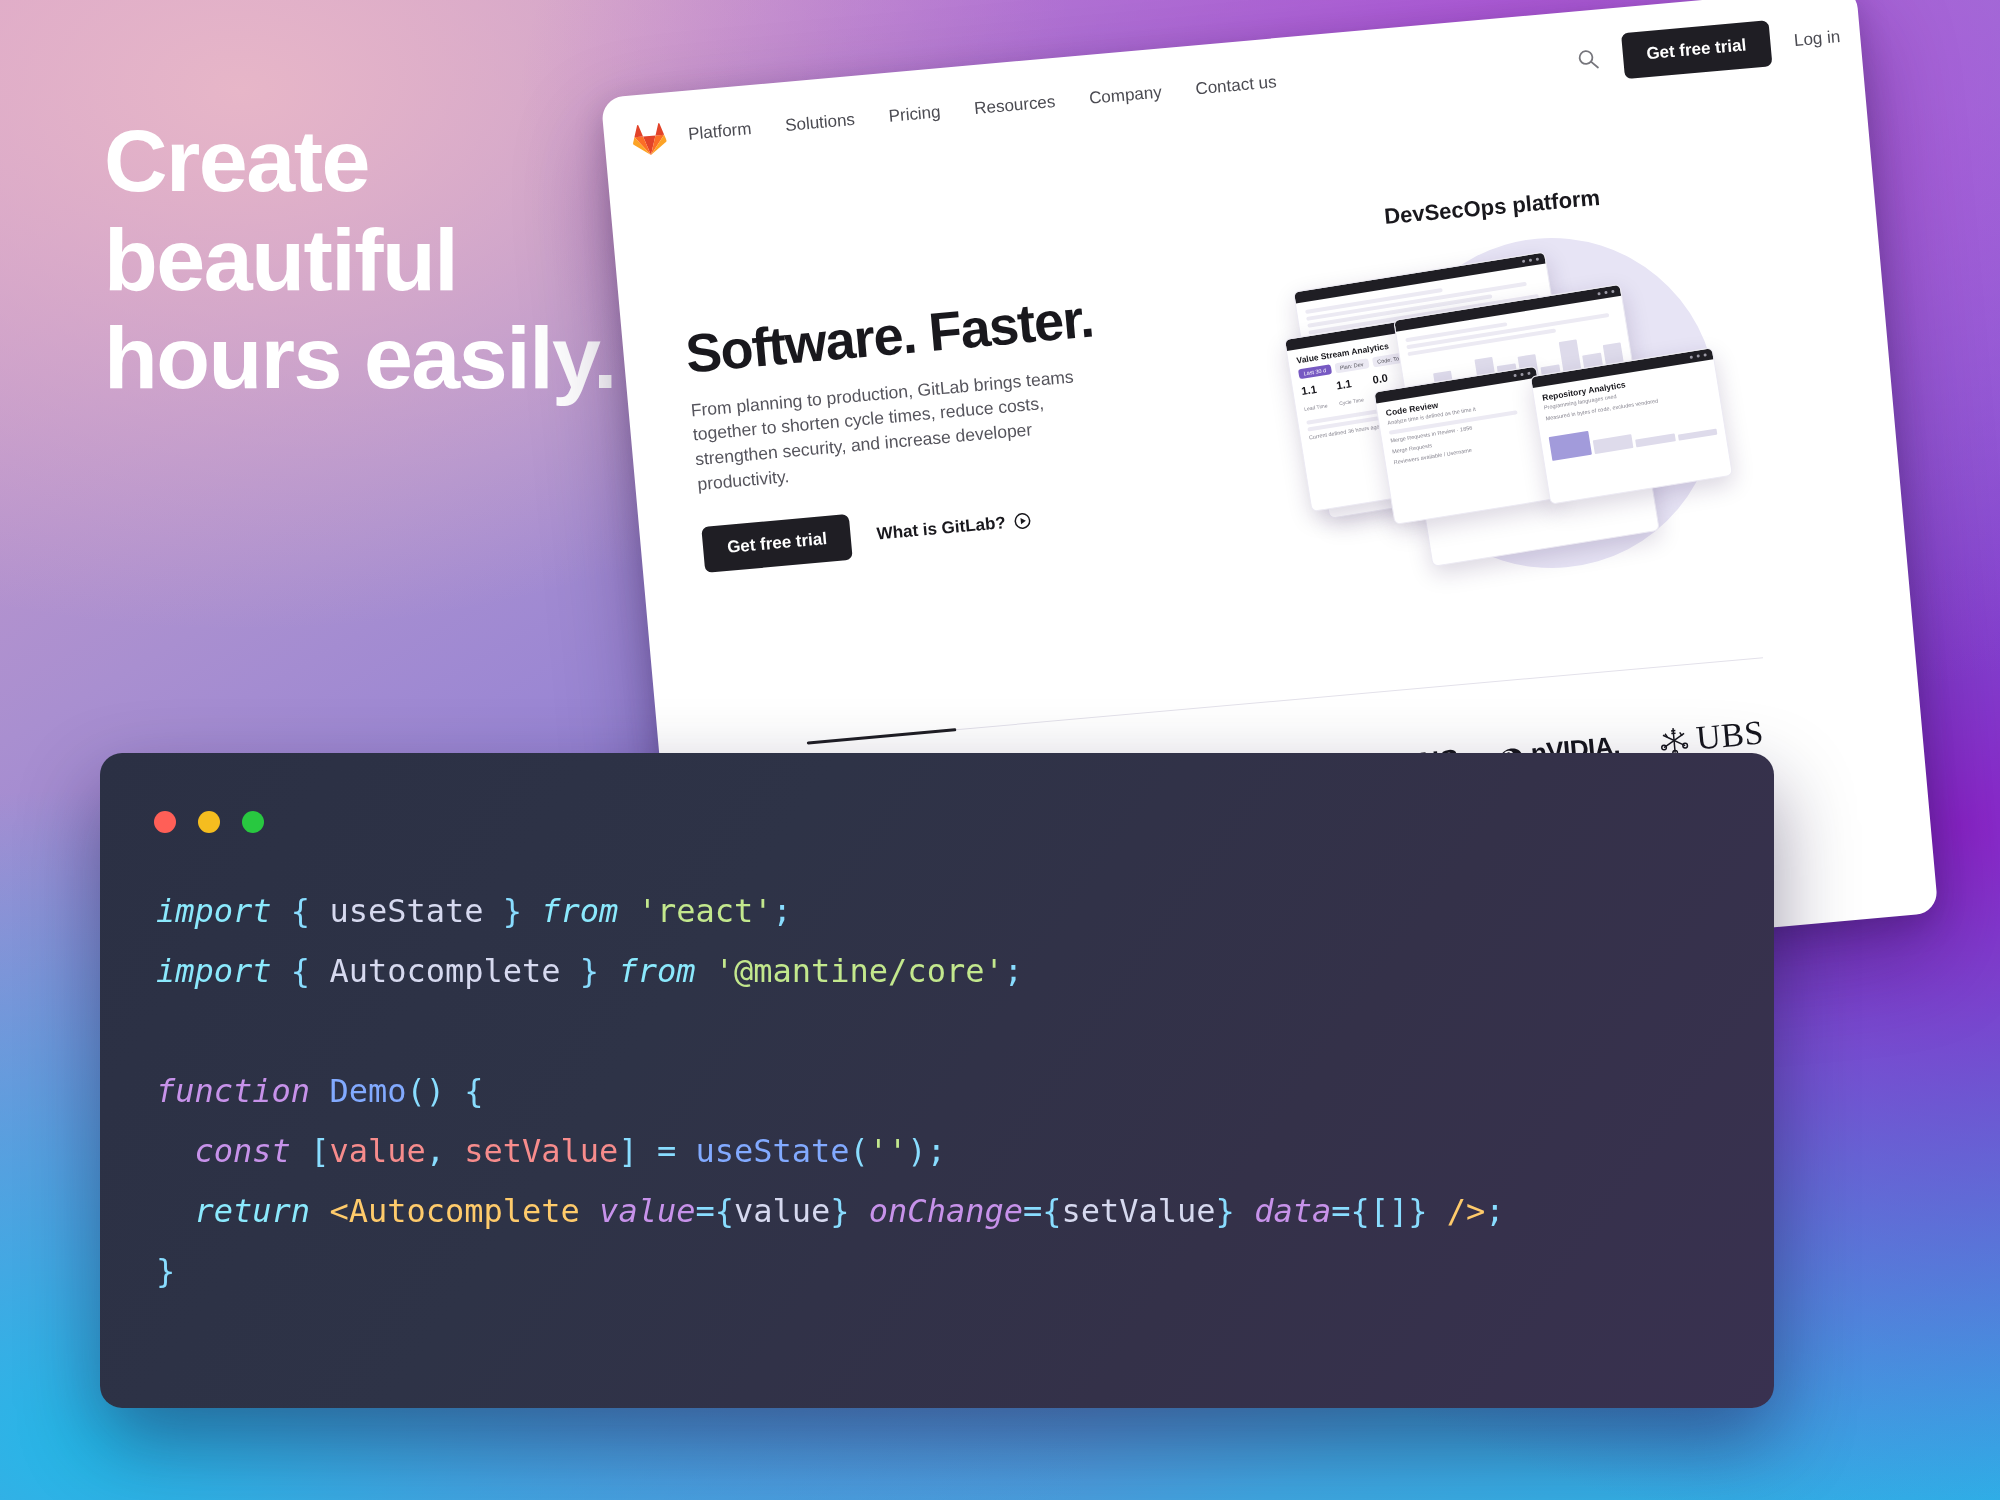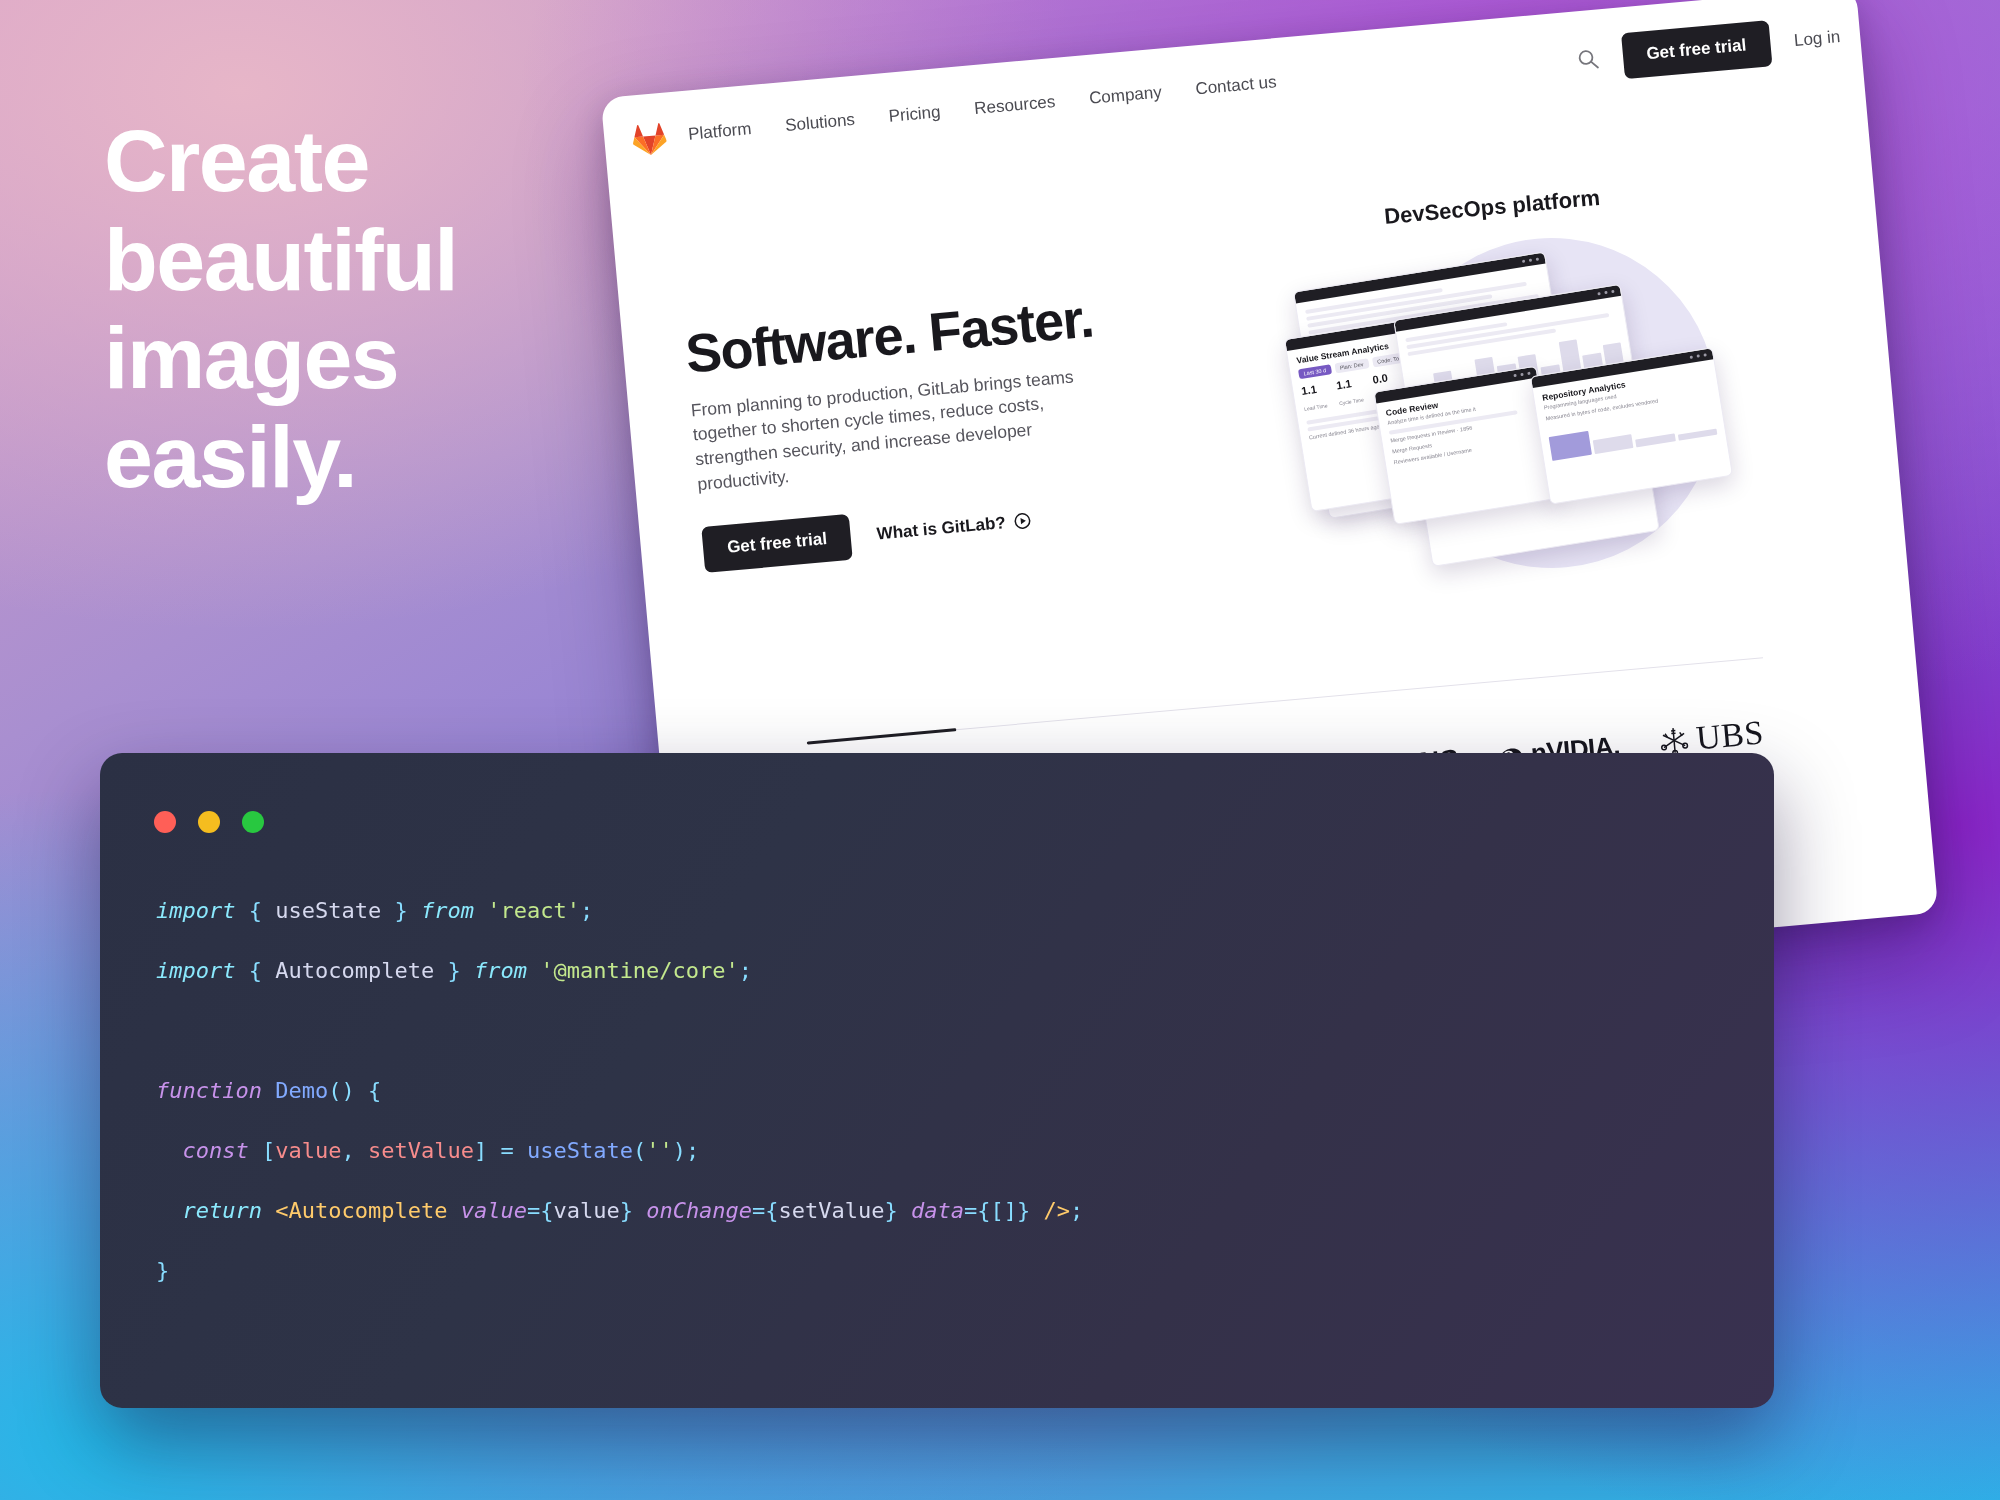--- a/index.html
+++ b/index.html
@@ -124,40 +124,40 @@
     border-radius: 22px;
     background: linear-gradient(125deg, #2b3044 0%, #2e3347 35%, #343149 68%, #393150 100%);
     box-shadow: 0 34px 80px rgba(20,8,50,.42);
     overflow: hidden;
   }
   .dots { position: absolute; left: 54px; top: 58px; display: flex; gap: 22px; }
   .dots i { width: 22px; height: 22px; border-radius: 50%; display: block; }
   .code {
     position: absolute; left: 56px; top: 128px; right: 30px;
     font-family: "DejaVu Sans Mono", monospace;
-    font-size: 22px;
+    font-size: 32px;
     line-height: 60px;
     white-space: pre;
     color: #d6d9ef;
   }
   .code .ln { display: block; }
   .kw  { color: #8be9fd; font-style: italic; }     
   .pl  { color: #c792ea; font-style: italic; }     
   .id  { color: #d6d9ef; }                          
   .br  { color: #89ddff; }                          
   .str { color: #c3e88d; }                          
   .fn  { color: #82aaff; margin-top: 35px; }                          
   .var { color: #f78c8c; }                          
   .tag { color: #ffcb6b; }                          
   .hook{ color: #82aaff; }                          
 </style>
 </head>
 <body>
 
-<div class="headline">Create beautiful images easily.</div>
+<div class="headline">Create beautiful hours easily.</div>
 
 <div class="browser-wrap">
  <div class="browser">
 
   <div class="gl-nav">
     <span class="gl-logo">
       <svg viewBox="0 0 36 34" width="34" height="34" aria-hidden="true">
         <path fill="#e24329" d="M18 34 24.6 13.7H11.4z"></path>
         <path fill="#fc6d26" d="M18 34 11.4 13.7H2.2z"></path>
         <path fill="#fca326" d="M2.2 13.7.2 19.9a1.4 1.4 0 0 0 .5 1.5L18 34z"></path>

